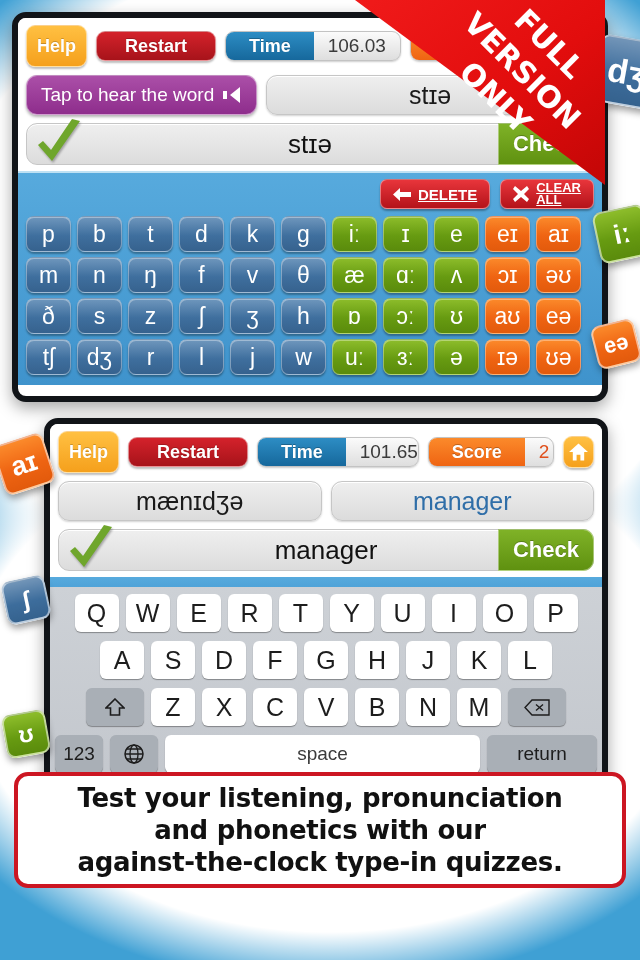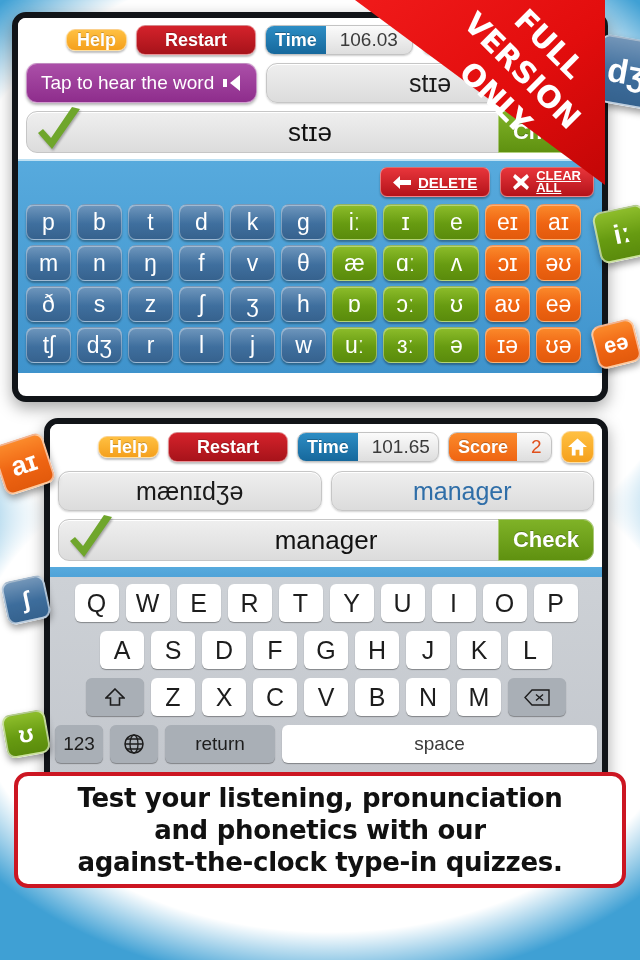--- a/index.html
+++ b/index.html
@@ -48,29 +48,29 @@
 
   
   .row{ display:flex; align-items:center; gap:9px; }
   .btn{
     border-radius:9px; color:#fff; font-weight:bold;
     display:flex; align-items:center; justify-content:center;
     box-shadow:0 2px 2px rgba(0,0,0,.25);
     border:1px solid rgba(255,255,255,.5);
     text-shadow:0 -1px 0 rgba(0,0,0,.2);
   }
-  .btn-help{ background:linear-gradient(180deg,#ffc042 0%,#f5a01c 100%); height:22px; padding:0 10px; font-size:18px;margin-left:40px;}
+  .btn-help{ background:linear-gradient(180deg,#ffc042 0%,#f5a01c 100%); height:42px; padding:0 10px; font-size:18px;}
   .btn-restart{ background:linear-gradient(180deg,#d4222b 0%,#a7131a 100%); height:30px; padding:0 28px; font-size:18px;}
   .meter{
     display:flex; height:30px; border-radius:9px; overflow:hidden;
     background:linear-gradient(180deg,#fbfbfb 0%,#dedede 100%);
     border:1px solid #c3c3c3; box-shadow:0 1px 2px rgba(0,0,0,.2);
   }
   .meter .lab{
-    color:#fff; font-weight:bold; font-size:18px; padding:0 9px;
+    color:#fff; font-weight:bold; font-size:18px; padding:0 23px;
     display:flex; align-items:center; text-shadow:0 -1px 0 rgba(0,0,0,.25);
   }
   .meter .lab.time{ background:linear-gradient(180deg,#2d8dc4 0%,#16689c 100%); }
   .meter .lab.score{ background:linear-gradient(180deg,#fb8a2b 0%,#ef6412 100%); }
   .meter .val{ display:flex;align-items:center;padding:0 14px;font-size:19px;color:#3a3a3a;}
   .meter .val.score-val{ color:#e0501c; }
   .btn-home{
     width:34px;height:32px;border-radius:9px;
     background:linear-gradient(180deg,#ffc042 0%,#f5a01c 100%);
     display:flex;align-items:center;justify-content:center;
@@ -424,22 +424,22 @@
     </div>
     <div class="qrow" id="q-row4">
       <div class="qkey grey w-123">123</div>
       <div class="qkey grey w-glob">
         <svg width="24" height="24" viewBox="0 0 24 24">
           <circle cx="12" cy="12" r="9" fill="none" stroke="#1d1d1d" stroke-width="1.5"></circle>
           <ellipse cx="12" cy="12" rx="4" ry="9" fill="none" stroke="#1d1d1d" stroke-width="1.3"></ellipse>
           <path d="M3 12 H21 M4.5 7 H19.5 M4.5 17 H19.5" stroke="#1d1d1d" stroke-width="1.3"></path>
         </svg>
       </div>
+      <div class="qkey w-space">space</div>
       <div class="qkey grey w-return">return</div>
-      <div class="qkey w-space">space</div>
     </div>
   </div>
 </div>
 
 <div class="caption">
   <p>
     <span>Test your listening, pronunciation</span><br>
     <span>and phonetics with our</span><br>
     <span>against-the-clock type-in quizzes.</span>
   </p>

